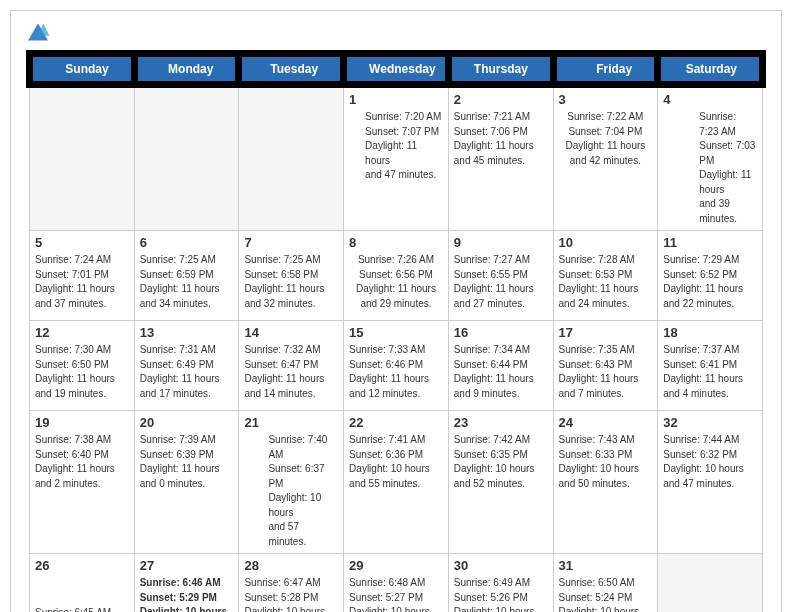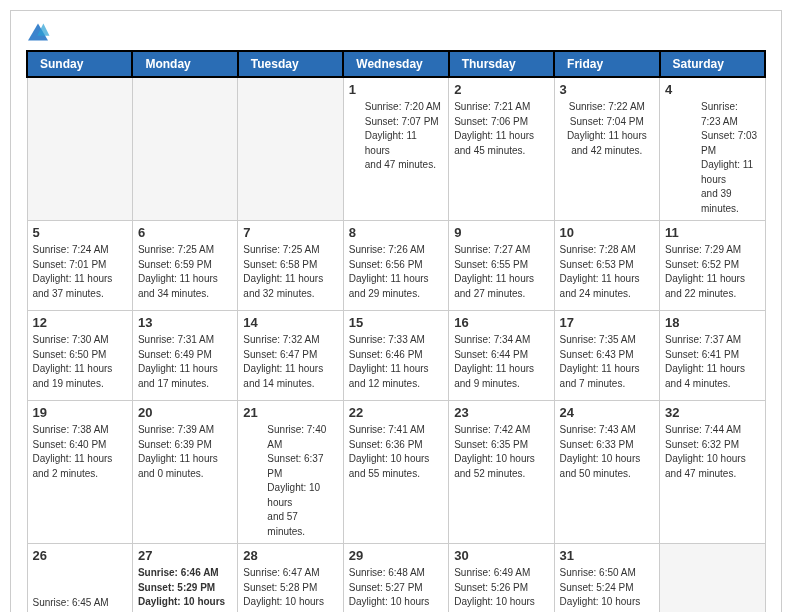--- a/index.html
+++ b/index.html
@@ -43,24 +43,24 @@
       color: #555;
     }
     .calendar {
       width: 100%;
       border-collapse: collapse;
       table-layout: fixed;
     }
     .calendar th {
       background-color: #2a6db5;
       color: #fff;
-      text-align: left;
-      padding: 5px 12px;
+      text-align: right;
+      padding: 5px 22px;
       font-size: 12px;
-      border: 2px solid #000000;
+      border: 7px solid #000000;
     }
     .calendar td {
       vertical-align: top;
       border: 1px solid #ccc;
       padding: 4px 5px;
       font-size: 10.5px;
       color: #333;
       height: 90px;
       background: #fff;
     }
@@ -165,21 +165,21 @@
           </td>
           <td>
             <div class="day-number">7</div>
             <div class="day-info" style="white-space: pre-line;">Sunrise: 7:25 AM
 Sunset: 6:58 PM
 Daylight: 11 hours
 and 32 minutes.</div>
           </td>
           <td>
             <div class="day-number">8</div>
-            <div class="day-info" style="white-space: pre-line;">Sunrise: 7:26 AM
+            <div class="day-info" style="white-space: pre-line; text-align: center;">Sunrise: 7:26 AM
 Sunset: 6:56 PM
 Daylight: 11 hours
 and 29 minutes.</div>
           </td>
           <td>
             <div class="day-number">9</div>
             <div class="day-info" style="white-space: pre-line;">Sunrise: 7:27 AM
 Sunset: 6:55 PM
 Daylight: 11 hours
 and 27 minutes.</div>

